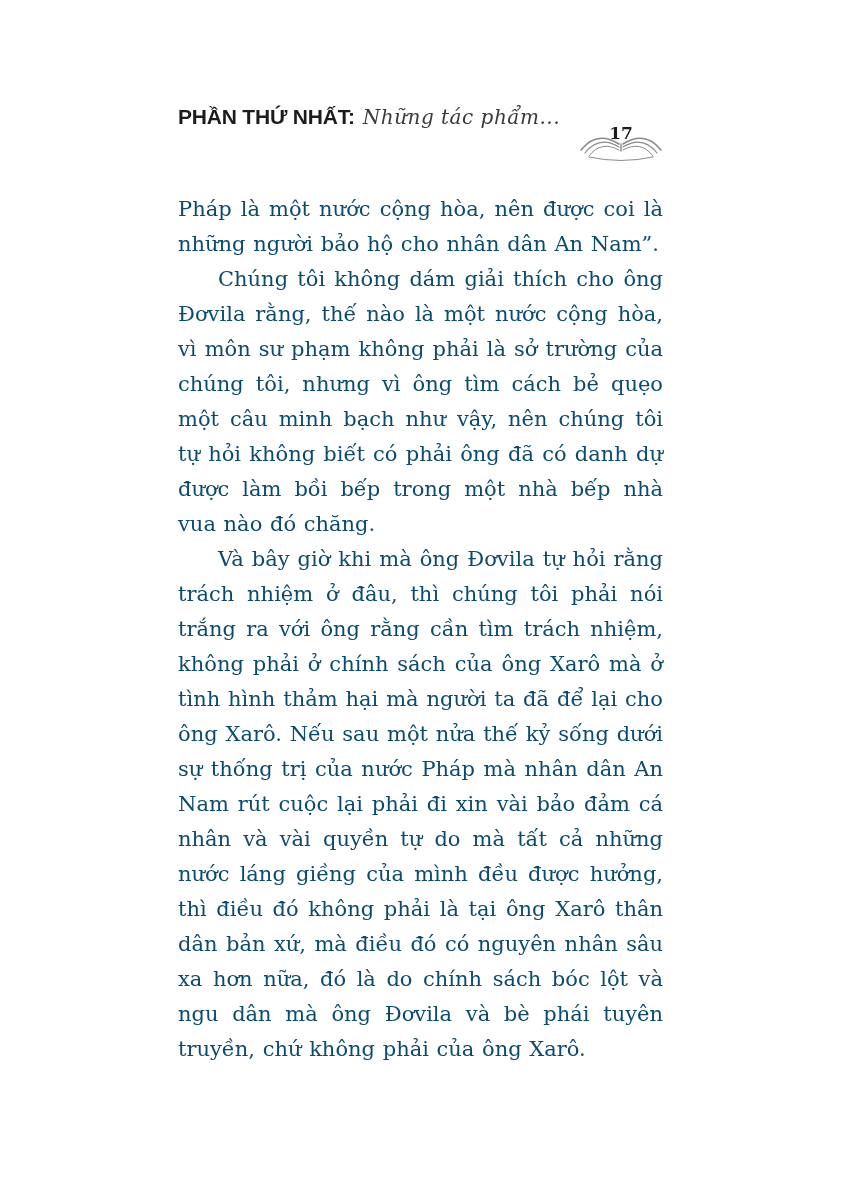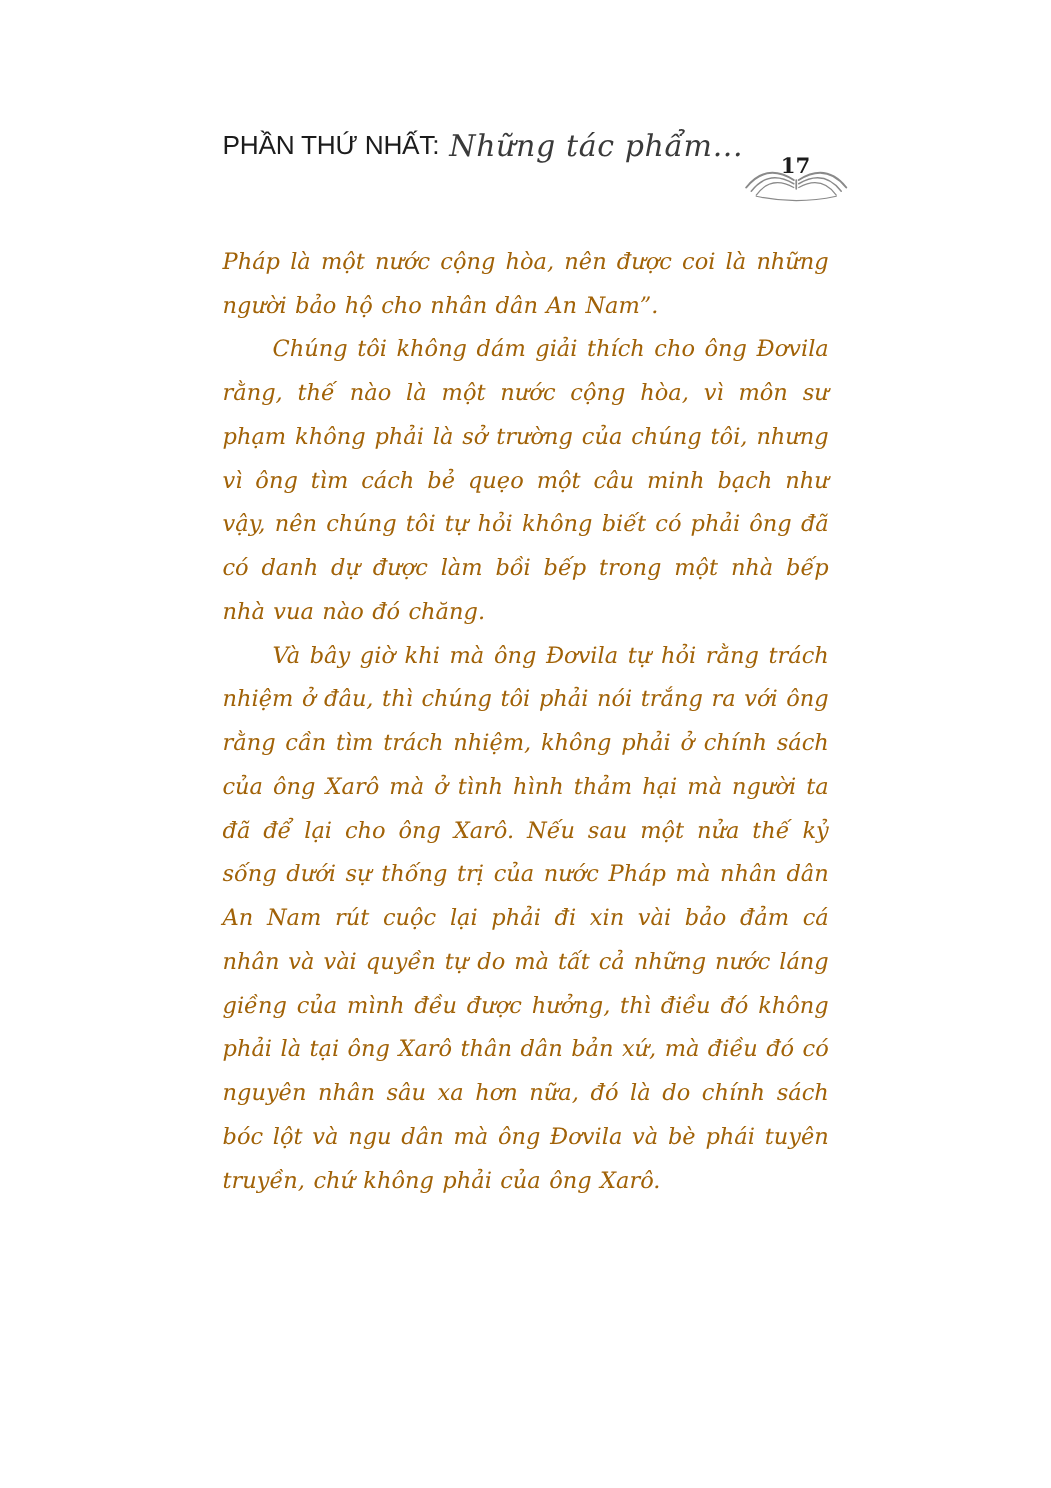--- a/index.html
+++ b/index.html
@@ -22,29 +22,29 @@
     background: #ffffff;
   }
   .header {
     display: flex;
     align-items: center;
     margin-bottom: 30px;
     white-space: nowrap;
   }
   .section-label {
     font-family: "Liberation Sans", sans-serif;
-    font-weight: 400;
+    font-weight: 700;
     font-size: 21px;
     letter-spacing: -0.2px;
     color: #1c1c1c;
   }
   .section-title {
     font-family: "DejaVu Serif", serif;
     font-style: italic;
-    font-size: 24px;
+    font-size: 20px;
     color: #3a3a3a;
     margin-left: 8px;
     letter-spacing: 0.5px;
   }
   .page-marker {
     margin-left: auto;
     position: relative;
     width: 84px;
     height: 42px;
     flex: 0 0 auto;
@@ -59,26 +59,25 @@
     position: absolute;
     top: 3px;
     left: 50%;
     transform: translateX(-50%);
     font-weight: 700;
     font-size: 17px;
     color: #1c1c1c;
   }
   .body-text p {
     margin: 0;
-    font-size: 18px;
+    font-size: 21px;
     line-height: 35px;
     text-align: justify;
-    color: #a16207;
+    color: #0c4a6e;
     word-spacing: 1px;
-    font-style: italic;
   }
   .body-text p.indent {
     text-indent: 40px;
   }
 </style>
 </head>
 <body>
 
 <div class="page">
 

